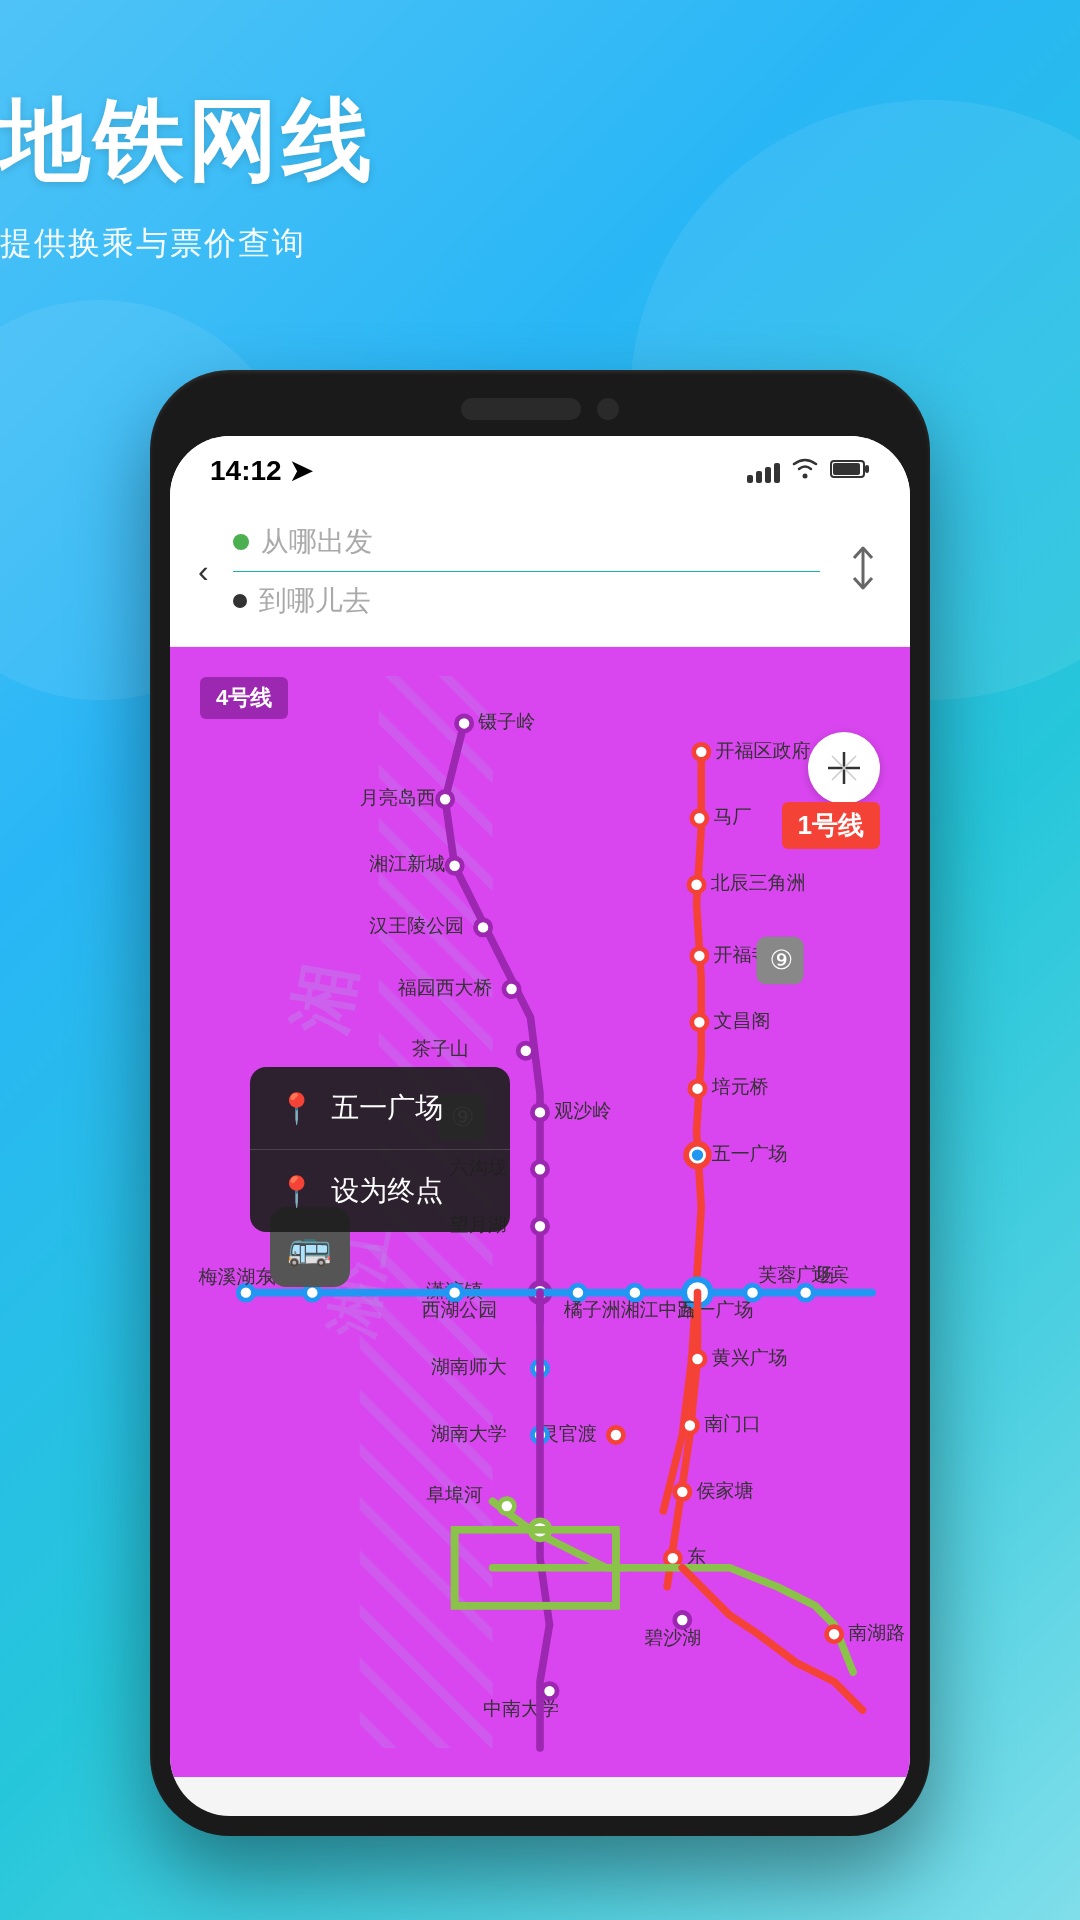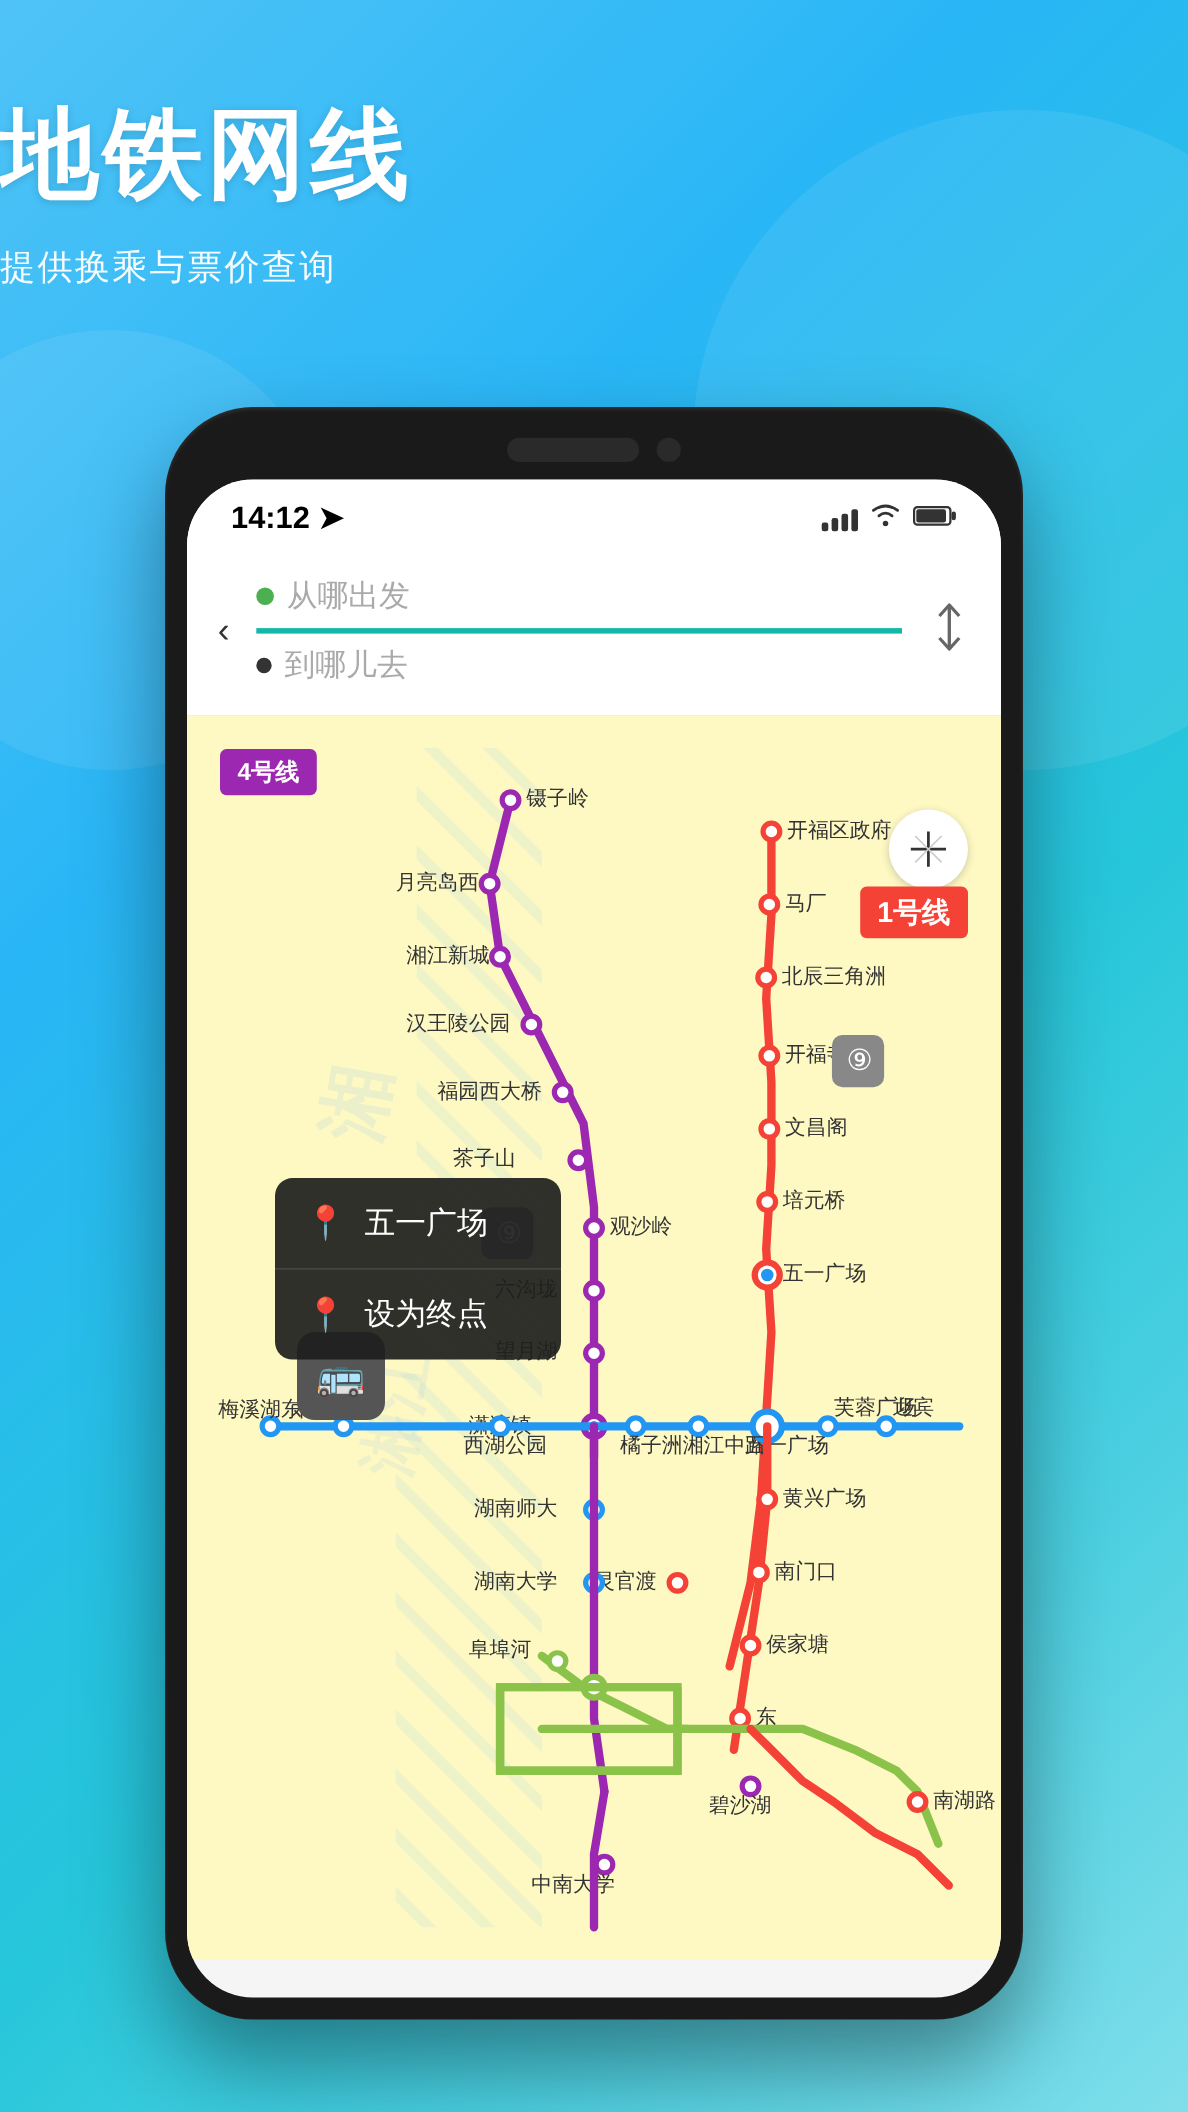--- a/index.html
+++ b/index.html
@@ -148,21 +148,21 @@
 
     .search-fields {
       flex: 1;
     }
 
     .search-field {
       display: flex;
       align-items: center;
       gap: 12px;
       padding: 10px 0;
-      border-bottom: 5px solid #14b8a6;
+      border-bottom: 1px solid #14b8a6;
     }
 
     .search-field:last-child {
       border-bottom: none;
     }
 
     .dot-green {
       width: 16px; height: 16px;
       background: #4caf50;
       border-radius: 50%;
@@ -183,21 +183,21 @@
 
     .swap-btn {
       font-size: 32px;
       color: #666;
       padding: 8px;
     }
 
     
     .map-area {
       position: relative;
-      background: #fef9c3;
+      background: #d946ef;
       flex: 1;
       overflow: hidden;
       height: calc(100% - 200px);
     }
 
     
     .line-badge-4 {
       position: absolute;
       top: 30px;
       left: 30px;

